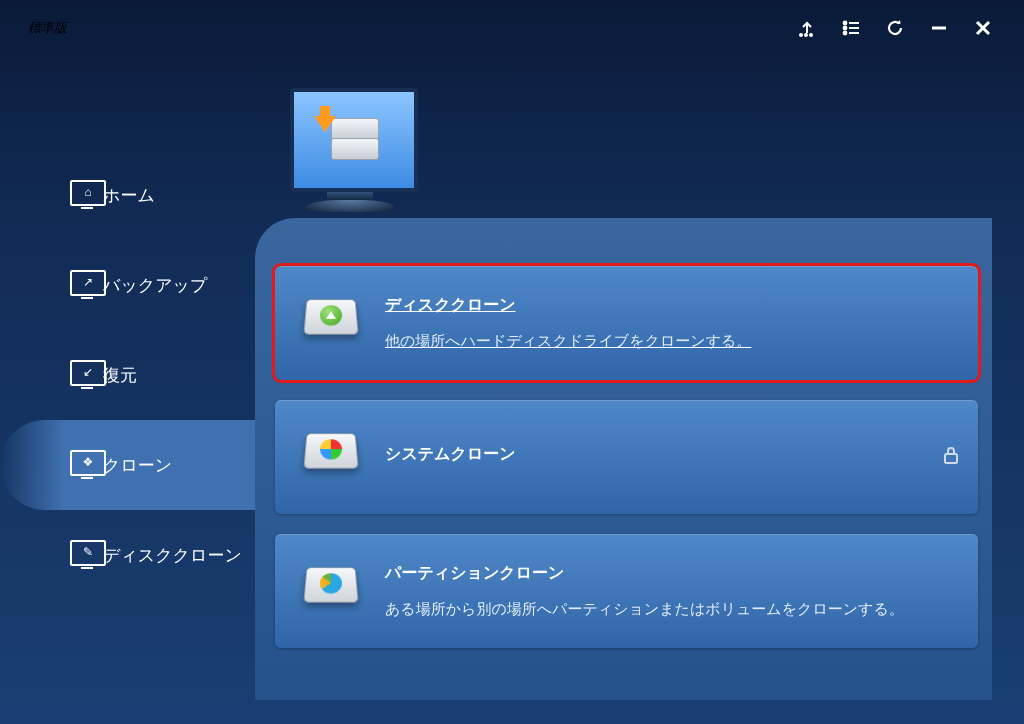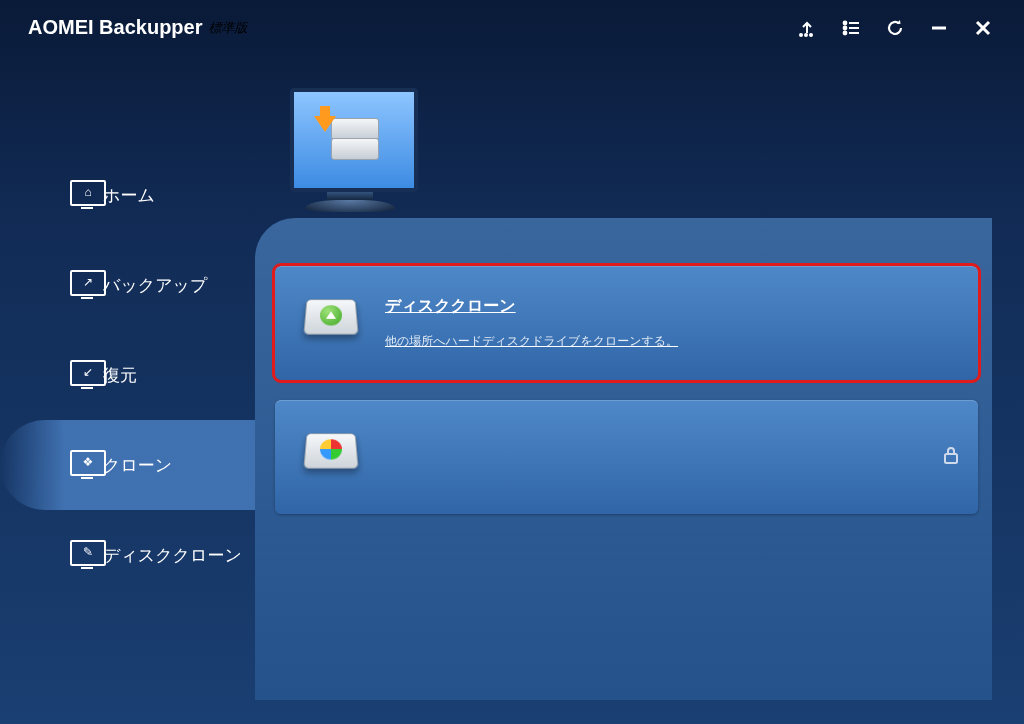--- a/index.html
+++ b/index.html
@@ -35,35 +35,34 @@
   .panel{position:absolute;left:255px;top:218px;right:32px;bottom:24px;
          background:linear-gradient(180deg,rgba(91,151,216,0.55) 0%,rgba(46,98,160,0.55) 100%);
          border-top-left-radius:40px;}
   .cards{position:absolute;left:20px;right:14px;top:48px;}
   .card{position:relative;min-height:86px;margin-bottom:20px;border-radius:6px;
         background:linear-gradient(180deg,#4f88c8 0%,#3066a8 100%);
         box-shadow:inset 0 1px 0 rgba(255,255,255,0.18),0 1px 3px rgba(0,0,0,0.3);
         display:flex;align-items:center;padding:14px 18px 14px 110px;cursor:pointer;}
   .card.highlight{outline:3px solid #e11b1b;outline-offset:0;text-decoration:underline;}
   .card .title{font-size:16px;font-weight:600;margin-bottom:6px;}
-  .card .desc{font-size:12px;color:#e3ecf7;margin-top:16px;}
+  .card .desc{font-size:15px;color:#e3ecf7;margin-top:16px;}
   .card .lock{position:absolute;right:18px;top:50%;transform:translateY(-50%);}
   .card .cicon{position:absolute;left:30px;top:50%;transform:translateY(-50%);width:52px;height:52px;}
   .drive{width:50px;height:36px;background:linear-gradient(180deg,#f6f8fa,#cfd5db);border-radius:5px;border:1px solid #9aa3ad;transform:perspective(120px) rotateX(22deg);box-shadow:0 4px 6px rgba(0,0,0,0.35);position:relative;}
   .drive .badge{position:absolute;left:50%;top:50%;transform:translate(-50%,-55%);width:22px;height:22px;border-radius:50%;display:flex;align-items:center;justify-content:center;}
   .badge.up{background:radial-gradient(circle at 35% 30%,#9fe27a,#3fa824);}
   .badge.up::after{content:"";width:0;height:0;border-left:5px solid transparent;border-right:5px solid transparent;border-bottom:8px solid #fff;margin-top:-1px;}
   .badge.win{background:conic-gradient(#e33 0 25%,#3c3 0 50%,#39f 0 75%,#fc3 0);}
   .badge.pie{background:conic-gradient(#2aa7e1 0 65%,#f3b21b 0 85%,#6ab23e 0);}
 </style>
 </head>
 <body>
 
 <div class="titlebar">
-  <span class="name">AOMEI Backupper</span>
   <span class="edition">標準版</span>
   <div class="spacer"></div>
   <div class="tbtn">
     <svg width="20" height="20" viewBox="0 0 20 20" fill="none" stroke-width="2">
       <path d="M10 15 V5 M6 9 L10 5 L14 9" stroke="#fff"></path>
       <circle cx="4" cy="17" r="1" fill="#fff"></circle>
         <circle cx="9" cy="17" r="1" fill="#fff"></circle>
         <circle cx="14" cy="17" r="1" fill="#fff"></circle>
     </svg>
   </div>
@@ -164,24 +163,36 @@
       </div>
     </div>
 
     <div class="card">
       <div class="cicon">
         <div class="drive">
             <div class="badge win"></div>
           </div>
       </div>
       <div>
+        <div class="title">システムクローン</div>
       </div>
       <span class="lock">
         <svg width="18" height="20" viewBox="0 0 18 20" fill="none" stroke="#cfdaec" stroke-width="2">
           <rect x="3" y="9" width="12" height="9" rx="1.5"></rect>
             <path d="M6 9 V6 a3 3 0 0 1 6 0 V9"></path>
         </svg>
       </span>
     </div>
 
+    <div class="card">
+      <div class="cicon">
+        <div class="drive">
+            <div class="badge pie"></div>
+          </div>
+      </div>
+      <div>
+        <div class="title">パーティションクローン</div>
+        <div class="desc">ある場所から別の場所へパーティションまたはボリュームをクローンする。</div>
+      </div>
+    </div>
 
   </div>
 </div>
 
 </body></html>

